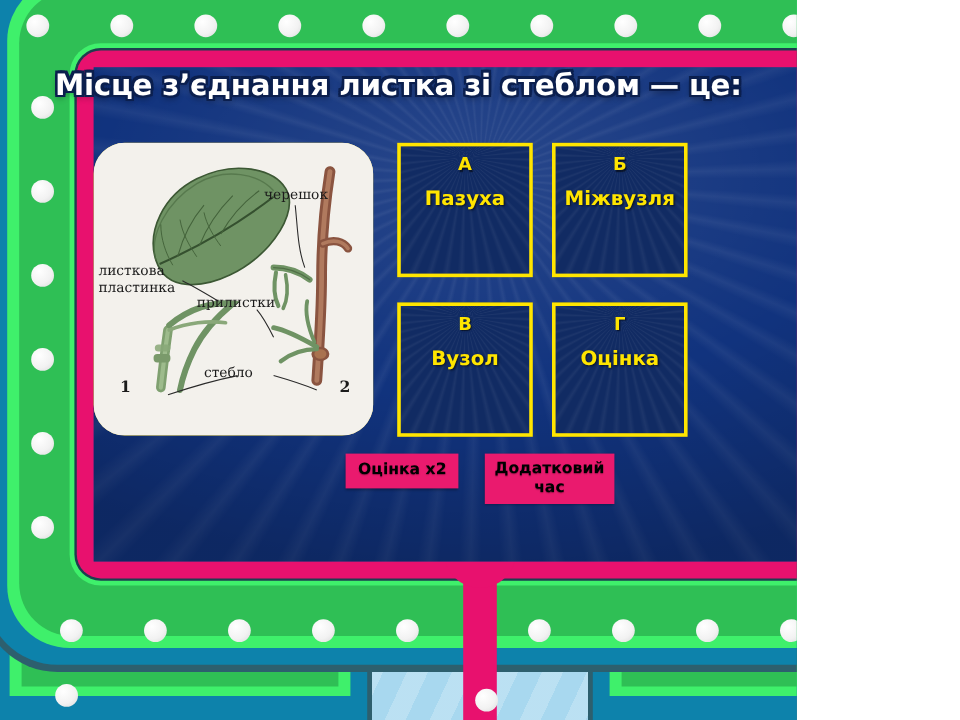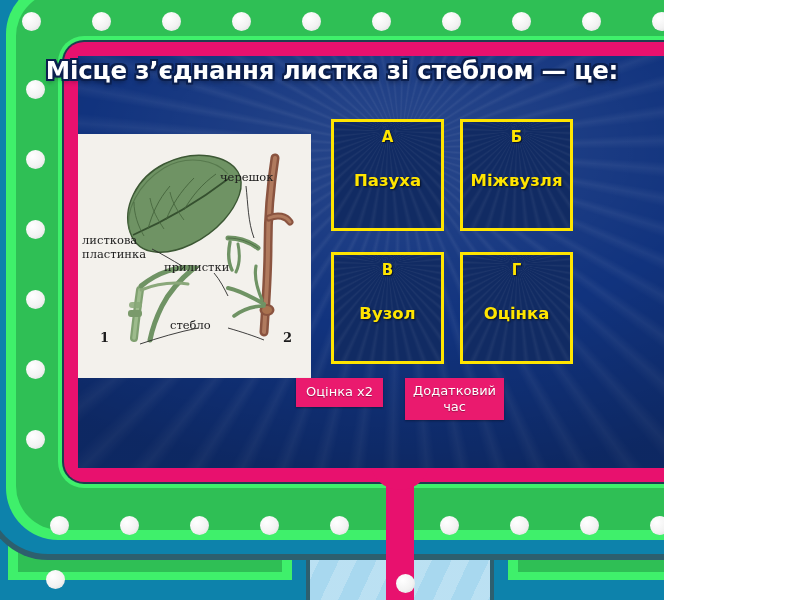--- a/index.html
+++ b/index.html
@@ -190,24 +190,25 @@
        2px -2px 0 #0b1f4e,  -2px -2px 0 #0b1f4e,
        0    2px 0 #0b1f4e,   0   -2px 0 #0b1f4e,
        2px  0   0 #0b1f4e,  -2px  0   0 #0b1f4e,
        0 3px 5px rgba(0,0,0,0.45);
     z-index: 5;
   }
 
   
   #illustration {
     position: absolute;
-    left: 78px; top: 134px;
+    left: 78px; top: 119px;
     width: 233px; height: 244px;
     background: #fde047;
     overflow: hidden;
+    border-radius: 26px;
   }
   #illus-svg { display: block; width: 233px; height: 244px; }
 
   
   #answers {
     position: absolute;
     left: 331px; top: 119px;
     width: 242px; height: 245px;
     display: grid;
     grid-template-columns: 113px 113px;
@@ -241,21 +242,21 @@
   .answer-letter {
     position: relative;
     margin-top: 6px;
     font-size: 15px;
     font-weight: bold;
     color: #ffe500;
     text-shadow: 1px 1px 1px rgba(0,0,0,0.6);
   }
   .answer-text {
     position: relative;
-    margin-top: 26px;
+    margin-top: 11px;
     font-size: 16.5px;
     font-weight: bold;
     color: #ffe500;
     text-align: center;
     line-height: 1.15;
     padding: 0 4px;
     text-shadow: 1px 1px 2px rgba(0,0,0,0.65);
   }
 
   
@@ -263,22 +264,22 @@
     position: absolute;
     left: 78px; top: 378px;
     width: 644px;
     display: flex;
     justify-content: center;
     align-items: flex-start;
     gap: 22px;
   }
   .powerup {
     background: #ea1a6e;
-    color: #ffffff;
-    font-weight: normal;
+    color: #000000;
+    font-weight: bold;
     font-size: 13px;
     line-height: 1.15;
     text-align: center;
     padding: 7px 10px;
     min-width: 76px;
     cursor: pointer;
     box-shadow: 0 1px 2px rgba(0,0,0,0.35);
     text-shadow: 0 1px 1px rgba(0,0,0,0.35);
   }
   .powerup.two-line { padding: 5px 8px; line-height: 1.22; }

